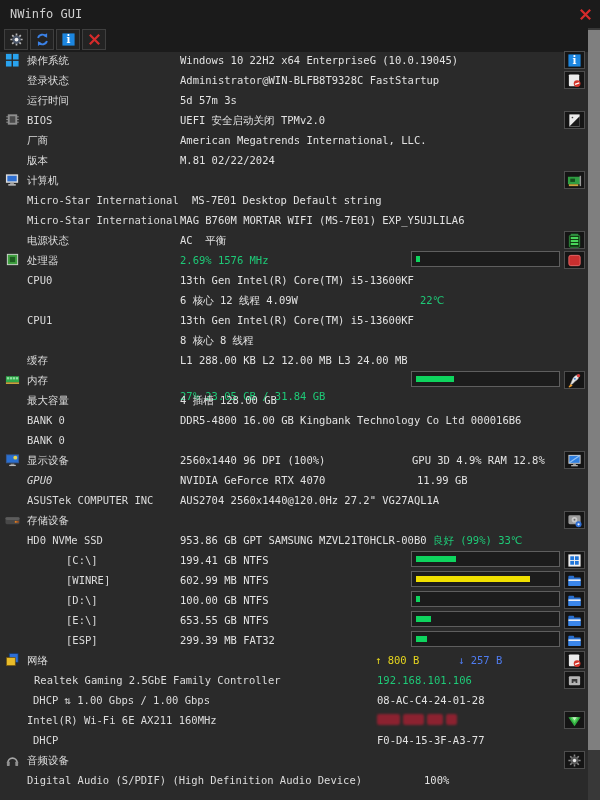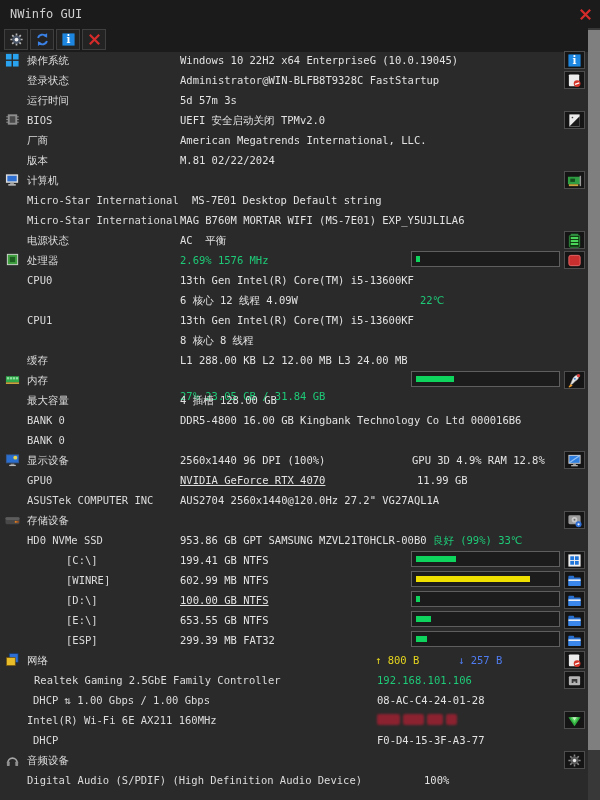--- a/index.html
+++ b/index.html
@@ -298,22 +298,22 @@
               <rect x="1.5" y="2" width="13" height="9.5" fill="#cfcfcf"></rect>
               <rect x="2.5" y="3" width="11" height="7.5" fill="#2f7fe0"></rect>
               <path d="M2.5 10.5 Q8 6.5 13.5 3" stroke="#8fc0f5" stroke-width="1.4" fill="none"></path>
               <rect x="6.5" y="11.5" width="3" height="1.4" fill="#999"></rect>
               <rect x="4.5" y="12.9" width="7" height="1.3" fill="#c0c0c0"></rect>
             </svg>
           </span>
         </span>
       </div>
       <div class="row">
-        <span class="lbl clip" style="left: 27px; width: 151px;">GPU0</span>
-        <span class="val" style="left: 180px; text-decoration: underline;"><span style="color: rgb(226, 226, 226);">NVIDIA GeForce RTX 4070</span></span>
+        <span class="lbl clip" style="left: 27px; width: 151px; font-style: italic;">GPU0</span>
+        <span class="val" style="left: 180px;"><span style="color: rgb(226, 226, 226);">NVIDIA GeForce RTX 4070</span></span>
         <span class="v2" style="left: 417px; color: rgb(226, 226, 226);">11.99 GB</span>
       </div>
       <div class="row">
         <span class="lbl clip" style="left: 27px; width: 151px;">ASUSTek COMPUTER INC</span>
         <span class="val" style="left: 180px;"><span style="color: rgb(226, 226, 226);">AUS2704 2560x1440@120.0Hz 27.2" VG27AQL1A</span></span>
       </div>
       <div class="row">
         <span class="licon">
           <svg viewBox="0 0 16 16" width="15" height="15">
             <rect x="0.5" y="5.5" width="15" height="7.5" rx="1.5" fill="#484848"></rect>
@@ -369,21 +369,21 @@
               <rect x="1.5" y="3" width="6" height="3.5" rx="0.8" fill="#2a70cf"></rect>
               <rect x="1.5" y="4.8" width="13" height="9" rx="0.8" fill="#2a70cf"></rect>
               <rect x="1.5" y="6.8" width="13" height="1.8" fill="#e8eef8"></rect>
               <rect x="1.5" y="8.6" width="13" height="5.2" fill="#3b86ea"></rect>
             </svg>
           </span>
         </span>
       </div>
       <div class="row">
         <span class="lbl clip" style="left: 66px; width: 112px;">[D:\]</span>
-        <span class="val" style="left: 180px;"><span style="color: rgb(226, 226, 226); text-decoration: underline;">100.00 GB NTFS</span></span>
+        <span class="val" style="left: 180px;"><span style="color: rgb(226, 226, 226);">100.00 GB NTFS</span></span>
         <span class="bar">
           <span class="bar-fill" style="width: 4px; background: rgb(14, 212, 94);"></span>
         </span>
         <span class="ricon-btn">
           <span>
             <svg viewBox="0 0 16 16" width="15" height="15">
               <rect x="1.5" y="3" width="6" height="3.5" rx="0.8" fill="#2a70cf"></rect>
               <rect x="1.5" y="4.8" width="13" height="9" rx="0.8" fill="#2a70cf"></rect>
               <rect x="1.5" y="6.8" width="13" height="1.8" fill="#e8eef8"></rect>
               <rect x="1.5" y="8.6" width="13" height="5.2" fill="#3b86ea"></rect>

